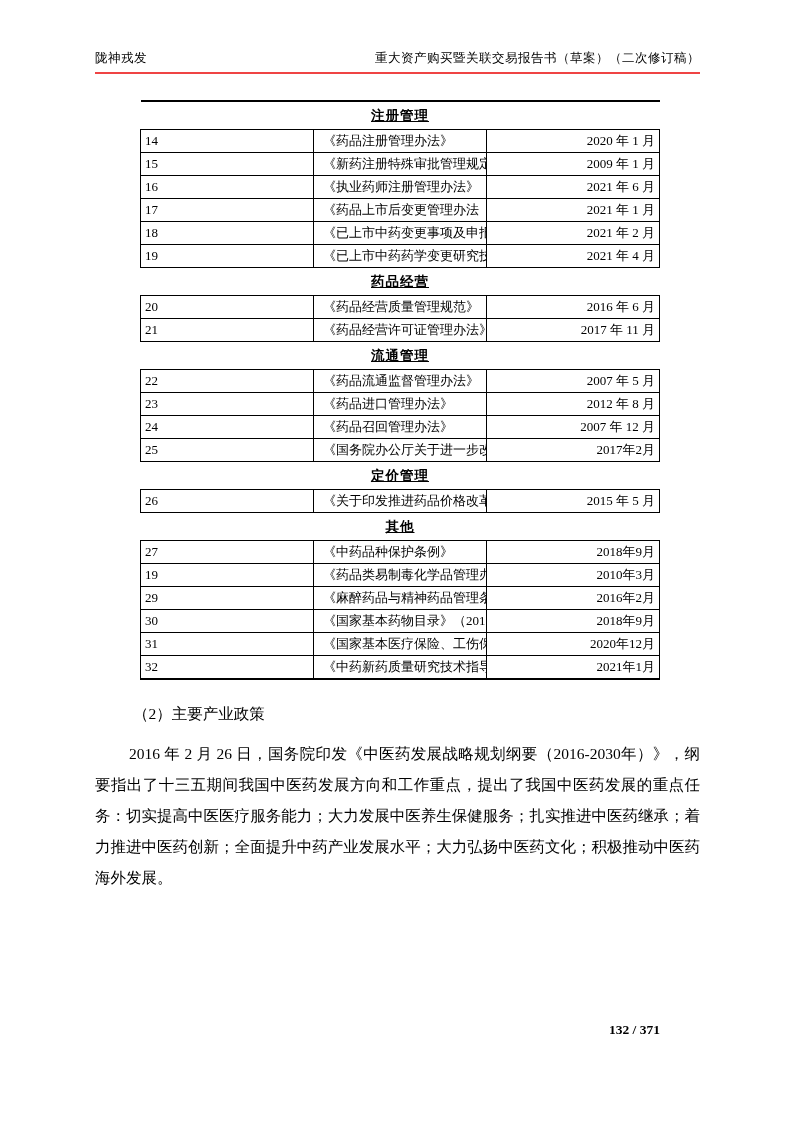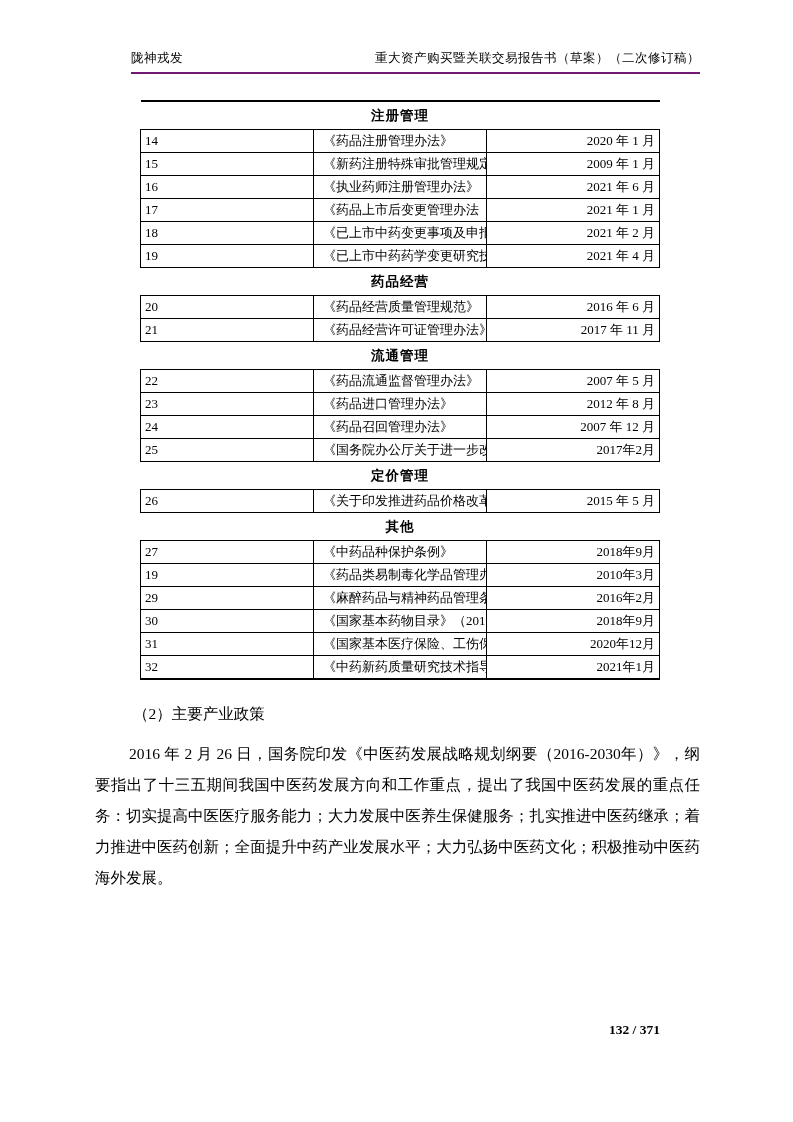--- a/index.html
+++ b/index.html
@@ -11,25 +11,24 @@
     padding: 50px 93px 0 95px;
     background: #ffffff;
     color: #000000;
     font-family: "Liberation Serif", "DejaVu Serif", serif;
   }
   
   .header {
     display: flex;
     justify-content: space-between;
     align-items: flex-end;
-    border-bottom: 2px solid #701a75;
+    border-bottom: 2px solid #ef4444;
     padding-bottom: 5px;
     font-size: 12.5px;
     letter-spacing: 0.5px;
-    margin-left: 36px;
   }
   
   table.policy-table {
     border-collapse: collapse;
     width: 520px;
     margin: 26px 0 0 45px;
     font-size: 13px;
     table-layout: fixed;
   }
   .item-row td {
@@ -45,20 +44,21 @@
   .section-row td {
     border-top: 1px solid #000;
     border-bottom: 1px solid #000;
     border-left: none;
     border-right: none;
     font-weight: bold;
     text-align: center;
     height: 25px;
     font-size: 13.5px;
     letter-spacing: 1px;
+    text-decoration: underline;
   }
   table.policy-table tr:first-child td { border-top-width: 2px; }
   table.policy-table tr:last-child td  { border-bottom-width: 2px; }
   
   .subheading {
     margin: 24px 0 0 38px;
     font-size: 15.5px;
   }
   .para {
     margin: 13px 0 0 0;

